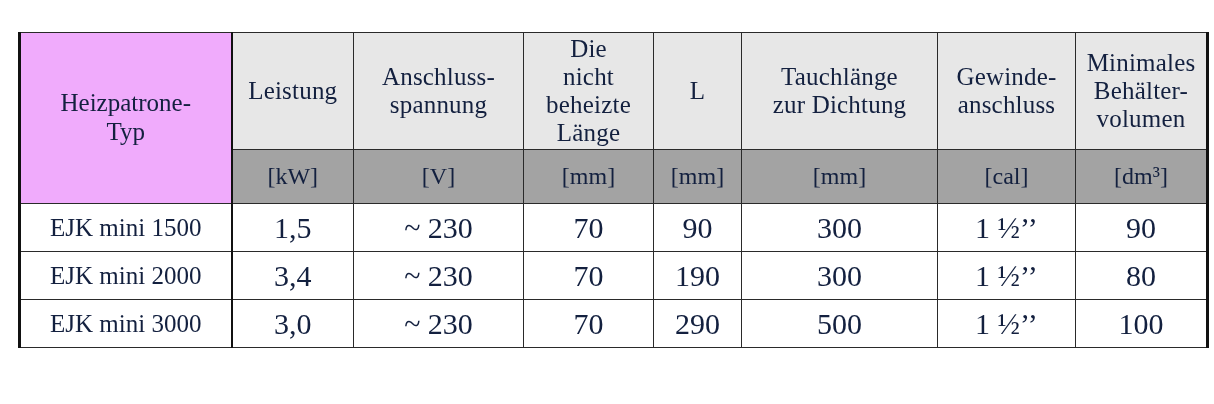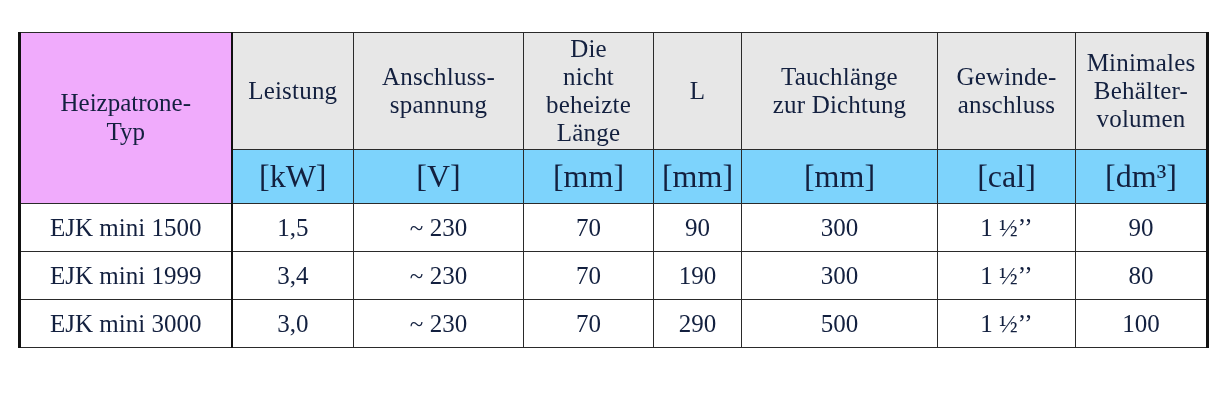--- a/index.html
+++ b/index.html
@@ -39,39 +39,39 @@
     box-sizing: border-box;
   }
   
   .hdr-cell {
     background: #e7e7e7;
     font-size: 25px;
     line-height: 1.12;
     letter-spacing: 0.2px;
   }
   .hdr-unit {
-    background: #7dd3fc;
-    font-size: 32px;
+    background: #a3a3a3;
+    font-size: 24px;
     height: 54px;
   }
   .type-head {
     background: #f0abfc;
     font-size: 25px;
     line-height: 1.15;
     text-align: left;
     padding-left: 22px;
   }
   
   .outer-top td { border-top: 3px solid #111; }
   .first-col { border-left: 3px solid #111 !important; }
   .last-col { border-right: 3px solid #111 !important; }
   .outer-bottom td { border-bottom: 3px solid #111; }
   .hdr-sep td { border-bottom: 3px solid #111; }
   tbody td {
-    font-size: 25px;
+    font-size: 30px;
     height: 48px;
   }
   td.name-cell {
     text-align: left;
     padding-left: 22px;
     font-size: 25px;
     border-right: 2px solid #111 !important;
     margin-top: 43px;
   }
   .type-head { border-right: 2px solid #111 !important; }
@@ -126,21 +126,21 @@
         <td class="name-cell first-col">EJK mini 1500</td>
         <td>1,5</td>
         <td>~ 230</td>
         <td>70</td>
         <td>90</td>
         <td>300</td>
         <td>1 ½’’</td>
         <td class="last-col">90</td>
       </tr>
       <tr>
-        <td class="name-cell first-col">EJK mini 1999</td>
+        <td class="name-cell first-col">EJK mini 2000</td>
         <td>3,4</td>
         <td>~ 230</td>
         <td>70</td>
         <td>190</td>
         <td>300</td>
         <td>1 ½’’</td>
         <td class="last-col">80</td>
       </tr>
       <tr class="outer-bottom">
         <td class="name-cell first-col">EJK mini 3000</td>

